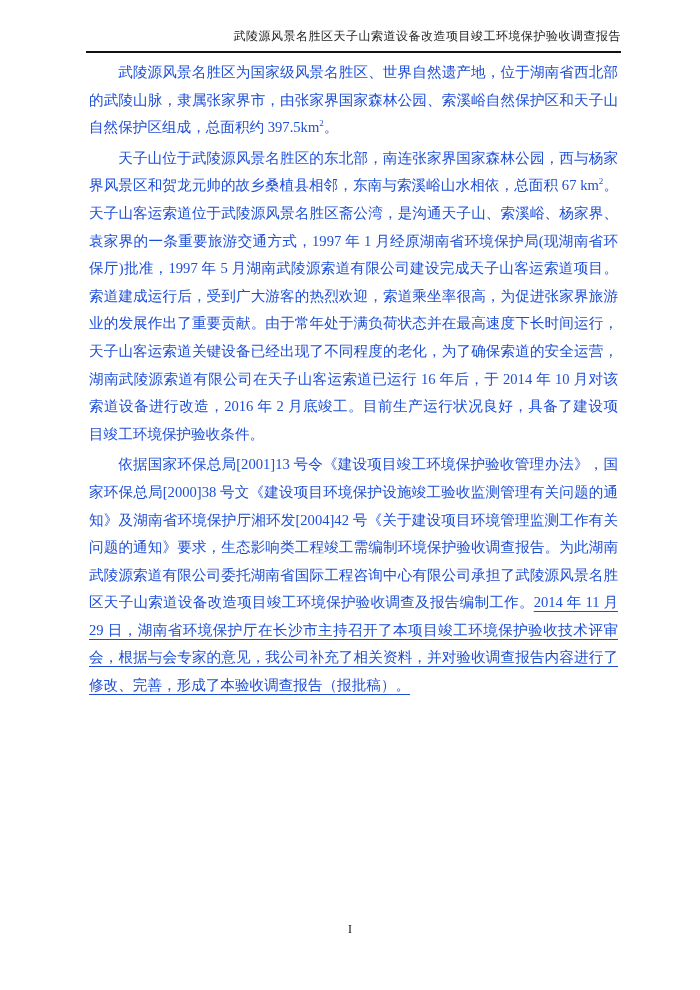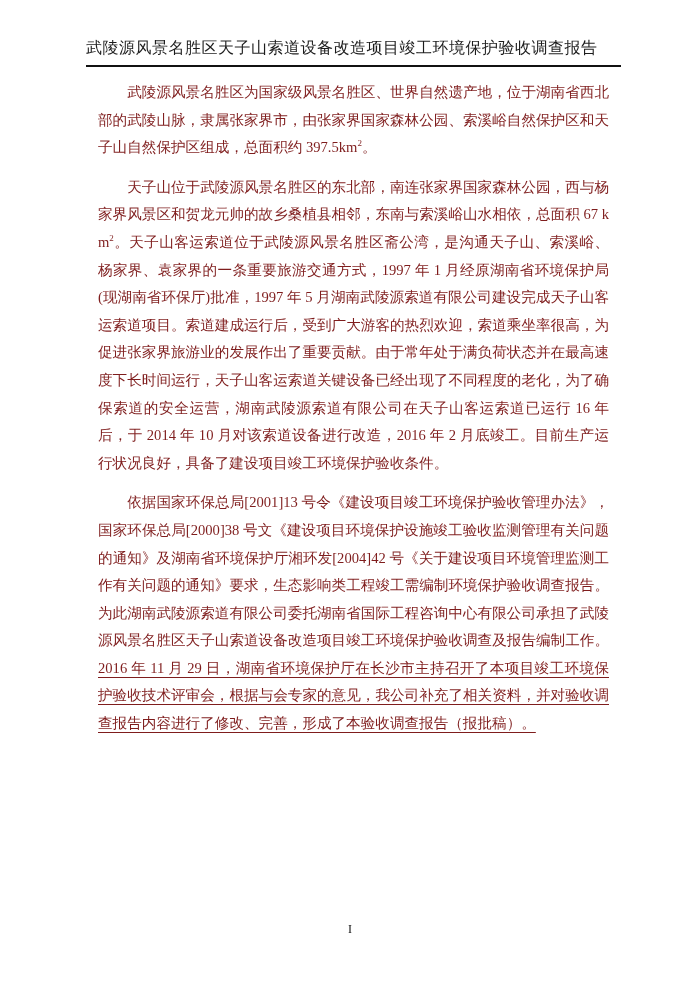--- a/index.html
+++ b/index.html
@@ -18,46 +18,47 @@
     box-sizing: border-box;
     overflow: hidden;
   }
   .content {
     position: absolute;
     left: 86px;
     top: 0;
     width: 535px;
   }
   .doc-header {
-    padding-top: 38px;
-    font-size: 16px;
+    padding-top: 28px;
+    text-align: right;
+    font-size: 12px;
     letter-spacing: 0.5px;
     color: #1c1c1c;
     border-bottom: 2px solid #111111;
     padding-bottom: 6px;
   }
   .section-title {
     margin: 14px 0 2px 0;
     text-align: center;
     font-size: 19px;
     font-weight: bold;
     letter-spacing: 6px;
     color: #151515;
   }
   .body-text {
     margin-top: 6px;
   }
   .body-text p {
-    margin: 12px;
+    margin: 3px;
     font-size: 14.6px;
     line-height: 27.6px;
     text-align: justify;
     text-justify: inter-ideograph;
     text-indent: 2em;
-    color: #7f1d1d;
+    color: #1d4ed8;
     word-break: break-all;
   }
   .body-text p span.u {
     text-decoration: underline;
     text-underline-offset: 4px;
     text-decoration-thickness: 1px;
   }
   .body-text sup {
     font-size: 9px;
     line-height: 0;
@@ -78,18 +79,18 @@
 <div class="page">
   <div class="content">
     <div class="doc-header">
       <span>武陵源风景名胜区天子山索道设备改造项目竣工环境保护验收调查报告</span>
     </div>
 
 
     <div class="body-text">
         <p><span>武陵源风景名胜区为国家级风景名胜区、世界自然遗产地，位于湖南省西北部的武陵山脉，隶属张家界市，由张家界国家森林公园、索溪峪自然保护区和天子山自然保护区组成，总面积约 397.5km</span><sup>2</sup><span>。</span></p>
         <p><span>天子山位于武陵源风景名胜区的东北部，南连张家界国家森林公园，西与杨家界风景区和贺龙元帅的故乡桑植县相邻，东南与索溪峪山水相依，总面积 67 km</span><sup>2</sup><span>。天子山客运索道位于武陵源风景名胜区斋公湾，是沟通天子山、索溪峪、杨家界、袁家界的一条重要旅游交通方式，1997 年 1 月经原湖南省环境保护局(现湖南省环保厅)批准，1997 年 5 月湖南武陵源索道有限公司建设完成天子山客运索道项目。索道建成运行后，受到广大游客的热烈欢迎，索道乘坐率很高，为促进张家界旅游业的发展作出了重要贡献。由于常年处于满负荷状态并在最高速度下长时间运行，天子山客运索道关键设备已经出现了不同程度的老化，为了确保索道的安全运营，湖南武陵源索道有限公司在天子山客运索道已运行 16 年后，于 2014 年 10 月对该索道设备进行改造，2016 年 2 月底竣工。目前生产运行状况良好，具备了建设项目竣工环境保护验收条件。</span></p>
-        <p><span>依据国家环保总局[2001]13 号令《建设项目竣工环境保护验收管理办法》，国家环保总局[2000]38 号文《建设项目环境保护设施竣工验收监测管理有关问题的通知》及湖南省环境保护厅湘环发[2004]42 号《关于建设项目环境管理监测工作有关问题的通知》要求，生态影响类工程竣工需编制环境保护验收调查报告。为此湖南武陵源索道有限公司委托湖南省国际工程咨询中心有限公司承担了武陵源风景名胜区天子山索道设备改造项目竣工环境保护验收调查及报告编制工作。</span><span class="u">2016 年 11 月 29 日，湖南省环境保护厅在长沙市主持召开了本项目竣工环境保护验收技术评审会，根据与会专家的意见，我公司补充了相关资料，并对验收调查报告内容进行了修改、完善，形成了本验收调查报告（报批稿）。</span></p>
+        <p><span>依据国家环保总局[2001]13 号令《建设项目竣工环境保护验收管理办法》，国家环保总局[2000]38 号文《建设项目环境保护设施竣工验收监测管理有关问题的通知》及湖南省环境保护厅湘环发[2004]42 号《关于建设项目环境管理监测工作有关问题的通知》要求，生态影响类工程竣工需编制环境保护验收调查报告。为此湖南武陵源索道有限公司委托湖南省国际工程咨询中心有限公司承担了武陵源风景名胜区天子山索道设备改造项目竣工环境保护验收调查及报告编制工作。</span><span class="u">2014 年 11 月 29 日，湖南省环境保护厅在长沙市主持召开了本项目竣工环境保护验收技术评审会，根据与会专家的意见，我公司补充了相关资料，并对验收调查报告内容进行了修改、完善，形成了本验收调查报告（报批稿）。</span></p>
       </div>
   </div>
 
   <div class="page-number">I</div>
 </div>
 
 </body></html>

